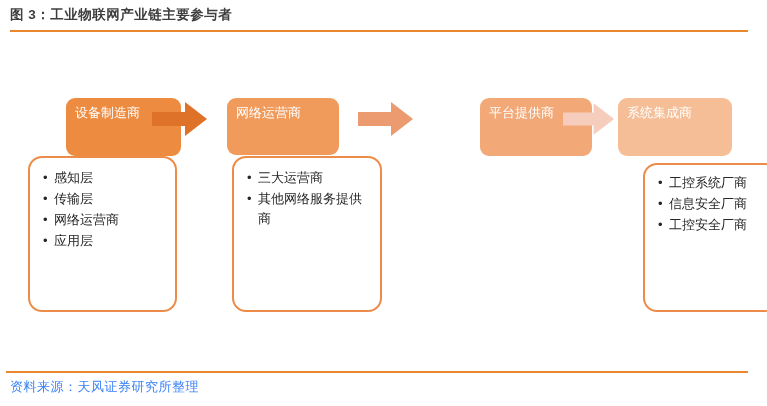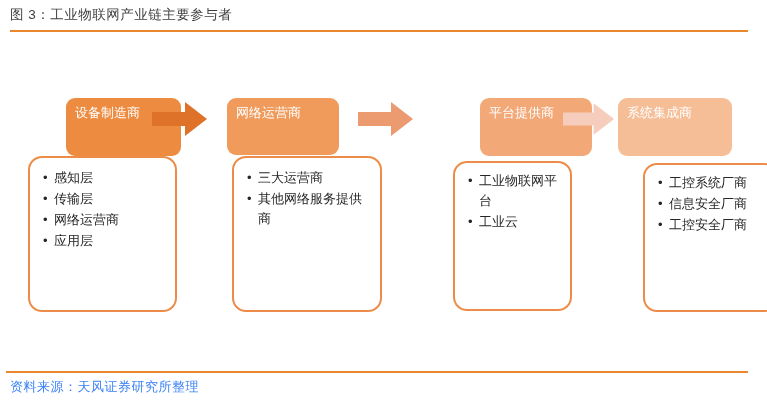--- a/index.html
+++ b/index.html
@@ -3,21 +3,21 @@
 <meta charset="utf-8">
 <style>
   html,body{margin:0;padding:0;background:#fff;}
   .canvas{
     position:relative;width:767px;height:406px;background:#ffffff;
     font-family:"Liberation Sans","DejaVu Sans",sans-serif;
     overflow:hidden;
   }
   .fig-title{
     position:absolute;left:10px;top:6px;
-    font-size:13.5px;font-weight:normal;color:#3e3e3e;letter-spacing:.5px;
+    font-size:13.5px;font-weight:bold;color:#3e3e3e;letter-spacing:.5px;
   }
   .rule{position:absolute;height:2px;background:#e8872b;}
   .rule-top{left:10px;top:30px;width:738px;}
   .rule-bottom{left:6px;top:371px;width:742px;}
   .source-note{
     position:absolute;left:10px;top:378px;
     font-size:13px;color:#3b82f6;letter-spacing:.5px;
   }
   .hdr{
     position:absolute;z-index:2;box-sizing:border-box;
@@ -71,26 +71,20 @@
     </ul>
   </div>
 
   <svg class="arrow" style="left:358px;top:100px;" width="56" height="38" viewBox="0 0 56 38">
     <polygon points="0,12 33,12 33,2 55,19 33,36 33,26 0,26" fill="#EC9A70"></polygon>
   </svg>
 
   <div class="hdr" style="left: 432px; top: 98px; width: 112px; height: 58px; background-color: rgb(242, 168, 119); margin-left: 48px;">
     <span>平台提供商</span>
   </div>
-  <div class="wbox" style="left:453px;top:161px;width:119px;height:150px;">
-    <ul class="box-list lower">
-      <li>工业物联网平台</li>
-      <li>工业云</li>
-    </ul>
-  </div>
 
   <svg class="arrow" style="left:563px;top:101px;" width="52" height="36" viewBox="0 0 56 38">
     <polygon points="0,12 33,12 33,2 55,19 33,36 33,26 0,26" fill="#F6CDBC"></polygon>
   </svg>
 
   <div class="hdr" style="left: 618px; top: 98px; width: 114px; height: 58px; background-color: rgb(245, 190, 151);">
     <span>系统集成商</span>
   </div>
   <div class="wbox" style="left:643px;top:163px;width:136px;height:149px;">
     <ul class="box-list lower">

